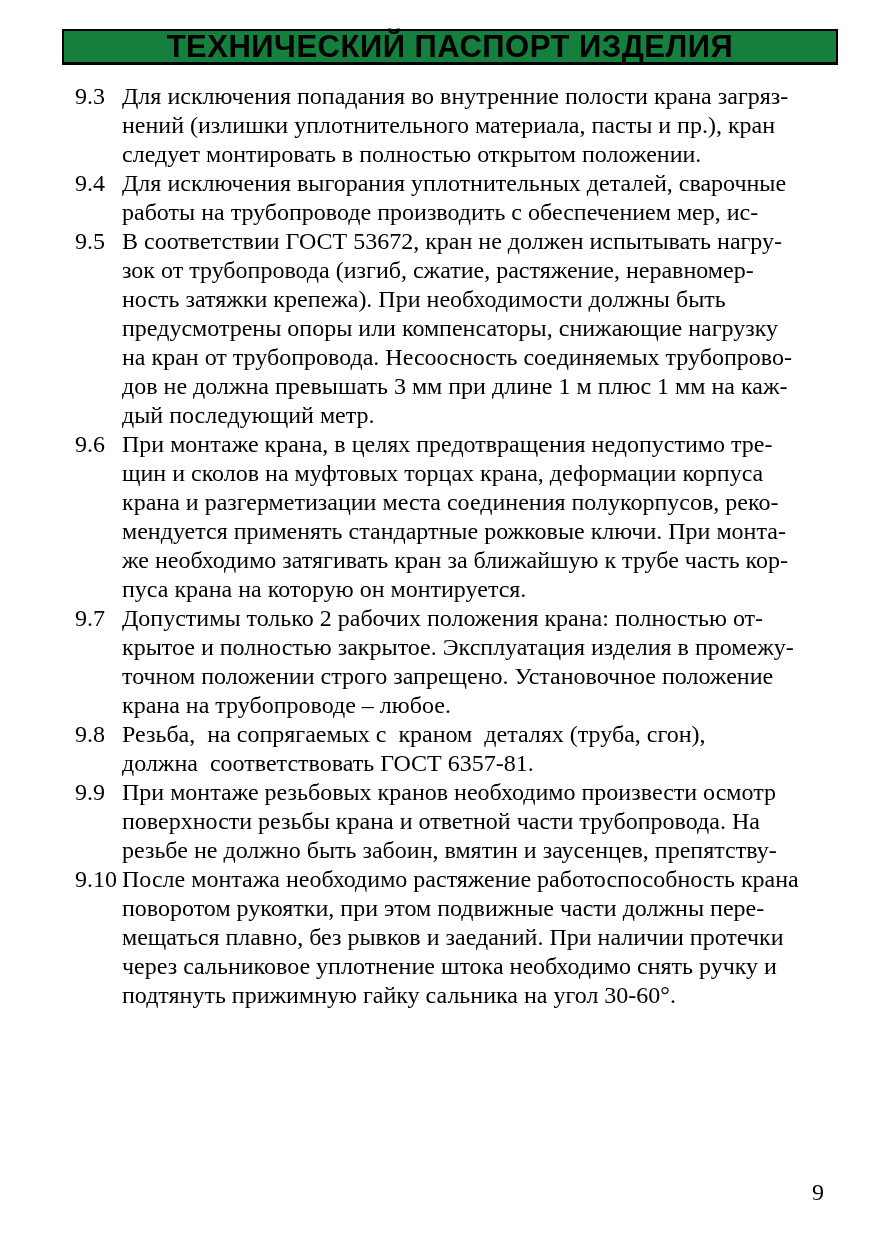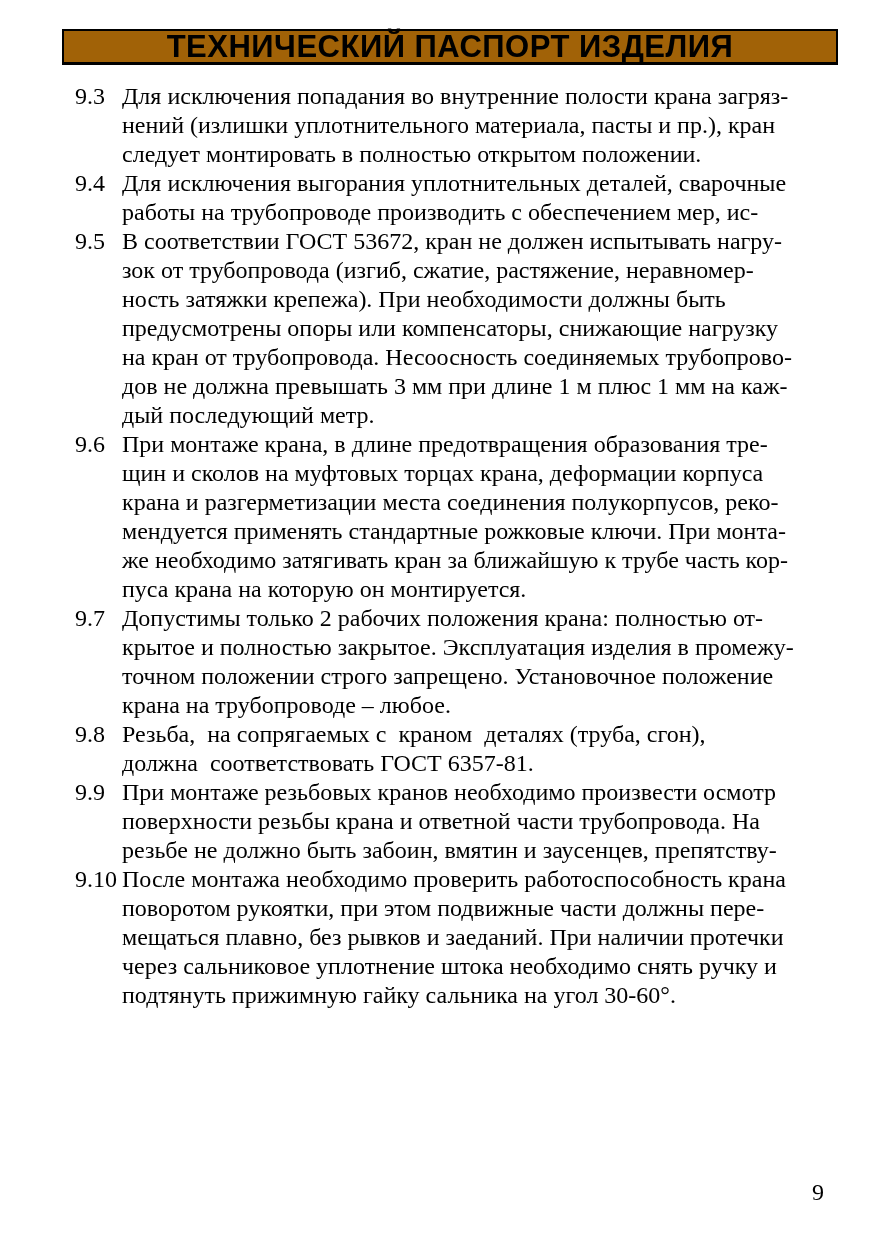--- a/index.html
+++ b/index.html
@@ -21,21 +21,21 @@
     left: 62px;
     top: 29px;
     width: 776px;
     height: 36px;
     box-sizing: border-box;
     border: 2px solid #000000;
     border-bottom-width: 3px;
     display: flex;
     align-items: center;
     justify-content: center;
-    background: #a16207;
+    background: #15803d;
   }
   .title-box h1 {
     margin: 0;
     font-family: "Liberation Sans", "DejaVu Sans", sans-serif;
     font-weight: bold;
     font-size: 31px;
     letter-spacing: 0.5px;
     white-space: nowrap;
   }
   .content {
@@ -102,21 +102,21 @@
           <div class="line">ность затяжки крепежа). При необходимости должны быть</div>
           <div class="line">предусмотрены опоры или компенсаторы, снижающие нагрузку</div>
           <div class="line">на кран от трубопровода. Несоосность соединяемых трубопрово-</div>
           <div class="line">дов не должна превышать 3 мм при длине 1 м плюс 1 мм на каж-</div>
           <div class="line">дый последующий метр.</div>
         </div>
       </div>
       <div class="item">
         <div class="num">9.6</div>
         <div class="text">
-          <div class="line">При монтаже крана, в длине предотвращения образования тре-</div>
+          <div class="line">При монтаже крана, в целях предотвращения недопустимо тре-</div>
           <div class="line">щин и сколов на муфтовых торцах крана, деформации корпуса</div>
           <div class="line">крана и разгерметизации места соединения полукорпусов, реко-</div>
           <div class="line">мендуется применять стандартные рожковые ключи. При монта-</div>
           <div class="line">же необходимо затягивать кран за ближайшую к трубе часть кор-</div>
           <div class="line">пуса крана на которую он монтируется.</div>
         </div>
       </div>
       <div class="item">
         <div class="num">9.7</div>
         <div class="text">
@@ -137,21 +137,21 @@
         <div class="num">9.9</div>
         <div class="text">
           <div class="line">При монтаже резьбовых кранов необходимо произвести осмотр</div>
           <div class="line">поверхности резьбы крана и ответной части трубопровода. На</div>
           <div class="line">резьбе не должно быть забоин, вмятин и заусенцев, препятству-</div>
         </div>
       </div>
       <div class="item">
         <div class="num">9.10</div>
         <div class="text">
-          <div class="line">После монтажа необходимо проверить работоспособность крана</div>
+          <div class="line">После монтажа необходимо растяжение работоспособность крана</div>
           <div class="line">поворотом рукоятки, при этом подвижные части должны пере-</div>
           <div class="line">мещаться плавно, без рывков и заеданий. При наличии протечки</div>
           <div class="line">через сальниковое уплотнение штока необходимо снять ручку и</div>
           <div class="line">подтянуть прижимную гайку сальника на угол 30-60°.</div>
         </div>
       </div>
     </main>
 
   <div class="page-number">9</div>
 

